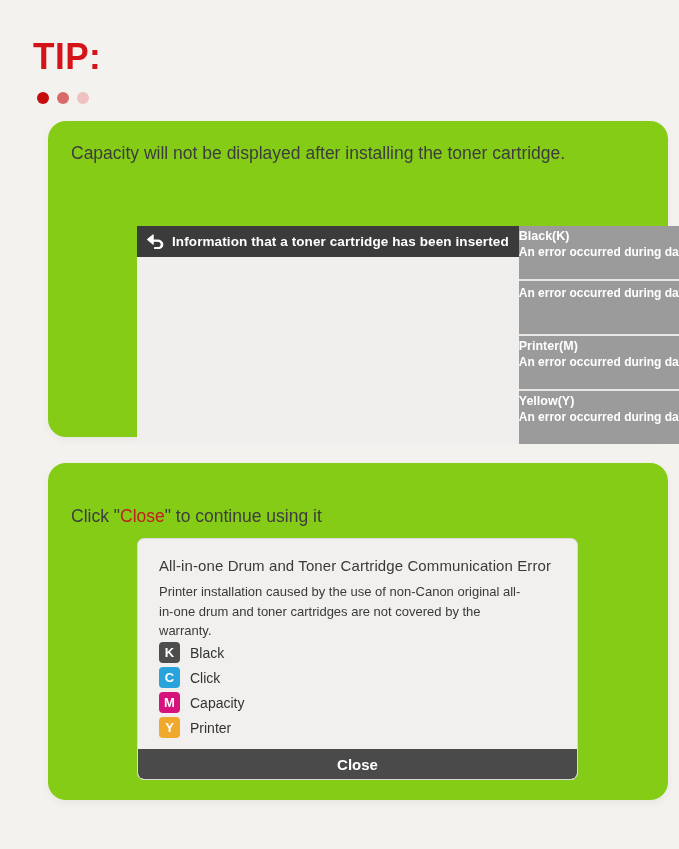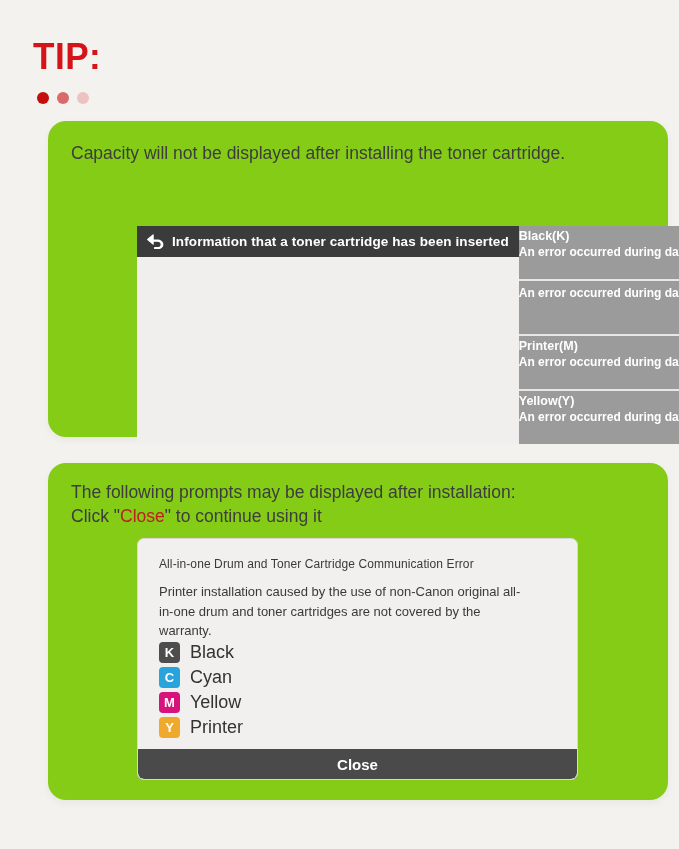--- a/index.html
+++ b/index.html
@@ -77,35 +77,35 @@
   
   .dialog {
     position: absolute; left: 89px; top: 75px;
     width: 441px; height: 242px;
     background: #f1f0ee; border: 1px solid #d9d8d6;
     border-radius: 7px;
     overflow: hidden;
   }
   .dlg-title {
     position: absolute; left: 21px; top: 18px;
-    font-size: 12px; color: #3a3a3a; letter-spacing: 0.1px;
+    font-size: 15px; color: #3a3a3a; letter-spacing: 0.1px;
   }
   .dlg-body {
     position: absolute; left: 21px; top: 43px;
     width: 372px; font-size: 13px; color: #3a3a3a; line-height: 19.5px;
   }
   .dlg-colors { position: absolute; left: 21px; top: 103px; display: flex; flex-direction: column; gap: 4px; }
   .dlg-color-row { display: flex; align-items: center; height: 21px; }
   .chip {
     width: 21px; height: 21px; border-radius: 4px;
     color: #ffffff; font-size: 13px; font-weight: 700;
     display: flex; align-items: center; justify-content: center;
     flex: none;
   }
-  .chip-label { margin-left: 10px; font-size: 18px; color: #333333; }
+  .chip-label { margin-left: 10px; font-size: 14px; color: #333333; }
   .dlg-close {
     position: absolute; left: 0; bottom: 0; width: 100%; height: 30px;
     background: #4a4a4a; color: #ffffff;
     border: none; border-radius: 0 0 6px 6px;
     font-family: inherit; font-size: 15px; font-weight: 700;
     display: flex; align-items: center; justify-content: center;
     cursor: pointer;
   }
   .red { }
 </style>
@@ -163,40 +163,40 @@
           <div class="chev">❯</div>
         </div>
       </div>
 
       <div class="ps-footer"></div>
     </div>
   </div>
 
   <div class="card card2">
     <div class="card-caption">
-      <span>The following prompts may be displayed after installation:</span><br>
+      <br>
       <span>Click "</span><span class="red" style="color: rgb(192, 30, 30);">Close</span><span>" to continue using it</span>
     </div>
 
     <div class="dialog">
       <div class="dlg-title">All-in-one Drum and Toner Cartridge Communication Error</div>
       <div class="dlg-body">Printer installation caused by the use of non-Canon original all-in-one drum and toner cartridges are not covered by the warranty.</div>
 
       <div class="dlg-colors">
         <div class="dlg-color-row">
           <span class="chip" style="background: rgb(77, 77, 77);">K</span>
           <span class="chip-label">Black</span>
         </div>
         <div class="dlg-color-row">
           <span class="chip" style="background: rgb(41, 163, 220);">C</span>
-          <span class="chip-label">Cyan</span>
+          <span class="chip-label">Click</span>
         </div>
         <div class="dlg-color-row">
           <span class="chip" style="background: rgb(214, 19, 125);">M</span>
-          <span class="chip-label">Yellow</span>
+          <span class="chip-label">Capacity</span>
         </div>
         <div class="dlg-color-row">
           <span class="chip" style="background: rgb(239, 169, 45);">Y</span>
           <span class="chip-label">Printer</span>
         </div>
       </div>
 
       <button class="dlg-close">Close</button>
     </div>
   </div>

